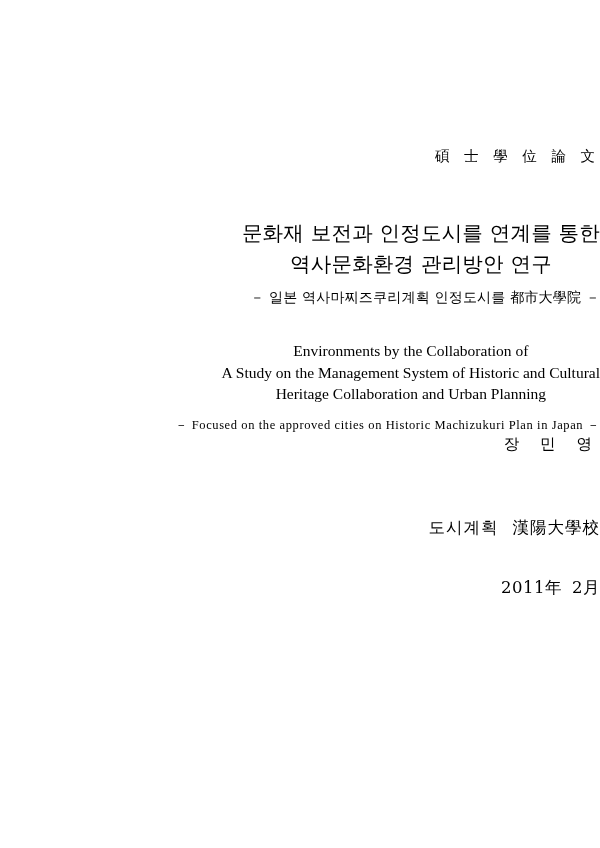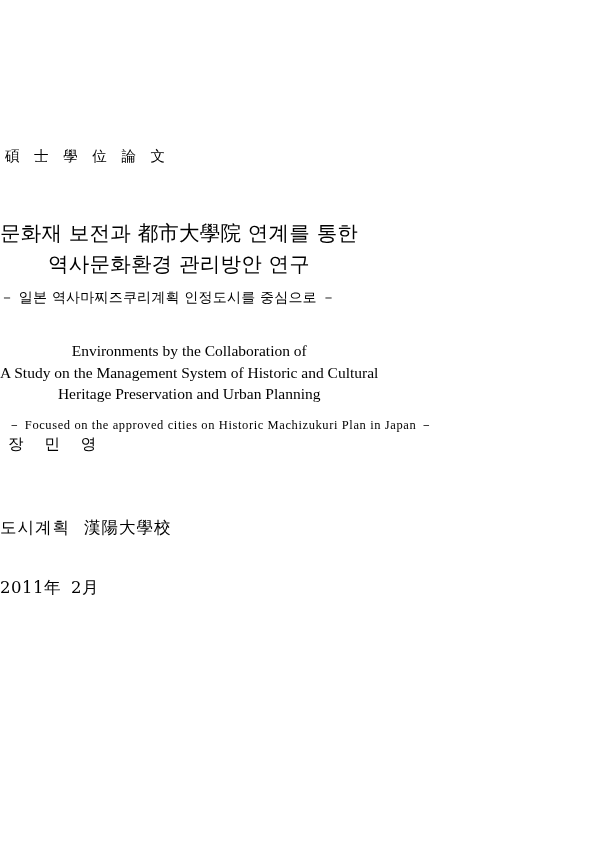--- a/index.html
+++ b/index.html
@@ -14,21 +14,21 @@
     color: #000000;
     overflow: hidden;
   }
   .page {
     position: relative;
     width: 600px;
     height: 748px;
     box-sizing: border-box;
     display: flex;
     flex-direction: column;
-    align-items: flex-start;
+    align-items: flex-end;
   }
   .degree-line {
     margin-top: 147px;
     font-size: 14.5px;
     letter-spacing: 5px;
     text-indent: 5px;
     font-family: "DejaVu Serif", serif;
     white-space: nowrap;
   }
   .title-ko {
@@ -102,30 +102,30 @@
   }
 </style>
 </head>
 <body>
 
 <div class="page">
 
   <div class="degree-line">碩 士 學 位 論 文</div>
 
   <div class="title-ko">
-    <span class="ln">문화재 보전과 都市大學院 연계를 통한</span>
+    <span class="ln">문화재 보전과 인정도시를 연계를 통한</span>
     <span class="ln">역사문화환경 관리방안 연구</span>
   </div>
 
-  <div class="subtitle-ko">－ 일본 역사마찌즈쿠리계획 인정도시를 중심으로 －</div>
+  <div class="subtitle-ko">－ 일본 역사마찌즈쿠리계획 인정도시를 都市大學院 －</div>
 
   <div class="title-en">
     <span class="ln">Environments by the Collaboration of</span>
     <span class="ln">A Study on the Management System of Historic and Cultural</span>
-    <span class="ln">Heritage Preservation and Urban Planning</span>
+    <span class="ln">Heritage Collaboration and Urban Planning</span>
   </div>
 
   <div class="subtitle-en">－ Focused on the approved cities on Historic Machizukuri Plan in Japan －</div>
 
   <div class="author">장 민 영</div>
 
   <div class="institution">
     <span>도시계획</span><span class="gap"></span><span>漢陽大學校</span>
   </div>
 

